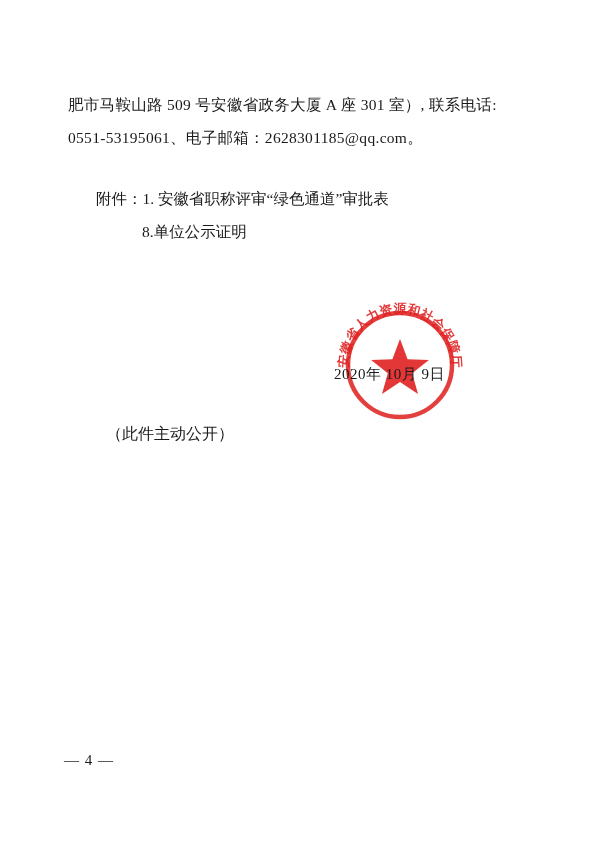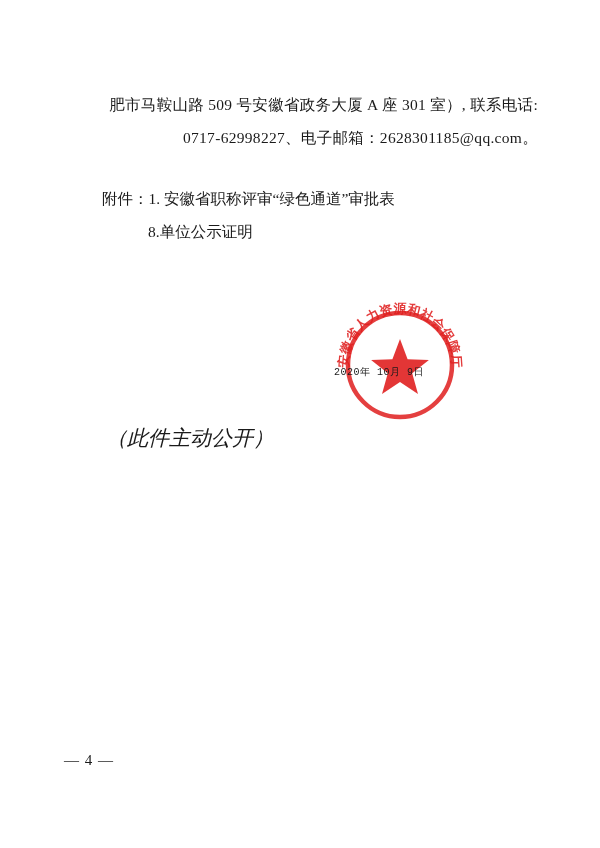--- a/index.html
+++ b/index.html
@@ -25,55 +25,51 @@
     position: absolute;
     left: 68px;
     top: 88px;
     width: 470px;
     font-size: 15.5px;
     line-height: 33px;
     letter-spacing: 0.3px;
   }
   .body-line {
     white-space: pre;
-    text-align: right;
   }
   .attachments {
     position: absolute;
     left: 96px;
     top: 182px;
     width: 440px;
     font-size: 15.5px;
     line-height: 33px;
-    margin-left: 6px;
   }
   .attach-head {
     white-space: pre;
   }
   .attach-item {
     white-space: pre;
     padding-left: 46px;
   }
   .date-line {
     position: absolute;
     left: 334px;
     top: 365px;
-    font-size: 10px;
+    font-size: 15px;
     letter-spacing: 0.5px;
     white-space: pre;
     z-index: 3;
-    font-family: Liberation Mono, monospace;
   }
   .public-note {
     position: absolute;
     left: 106px;
     top: 424px;
-    font-size: 21px;
+    font-size: 16px;
     white-space: pre;
-    font-style: italic;
   }
   .page-number {
     position: absolute;
     left: 64px;
     top: 752px;
     font-size: 15px;
     letter-spacing: 1px;
     white-space: pre;
   }
   
@@ -107,21 +103,21 @@
     font-weight: bold;
   }
 </style>
 </head>
 <body>
 
 <div class="page">
 
   <div class="body-text">
     <div class="body-line">肥市马鞍山路 509 号安徽省政务大厦 A 座 301 室）, 联系电话:</div>
-    <div class="body-line">0717-62998227、电子邮箱：2628301185@qq.com。</div>
+    <div class="body-line">0551-53195061、电子邮箱：2628301185@qq.com。</div>
   </div>
 
   <div class="attachments">
     <div class="attach-head">附件：1. 安徽省职称评审“绿色通道”审批表</div>
     <div class="attach-item">8.单位公示证明</div>
   </div>
 
   <div class="seal">
     <svg width="140" height="140" viewBox="0 0 140 140" aria-hidden="true">
       <defs>

